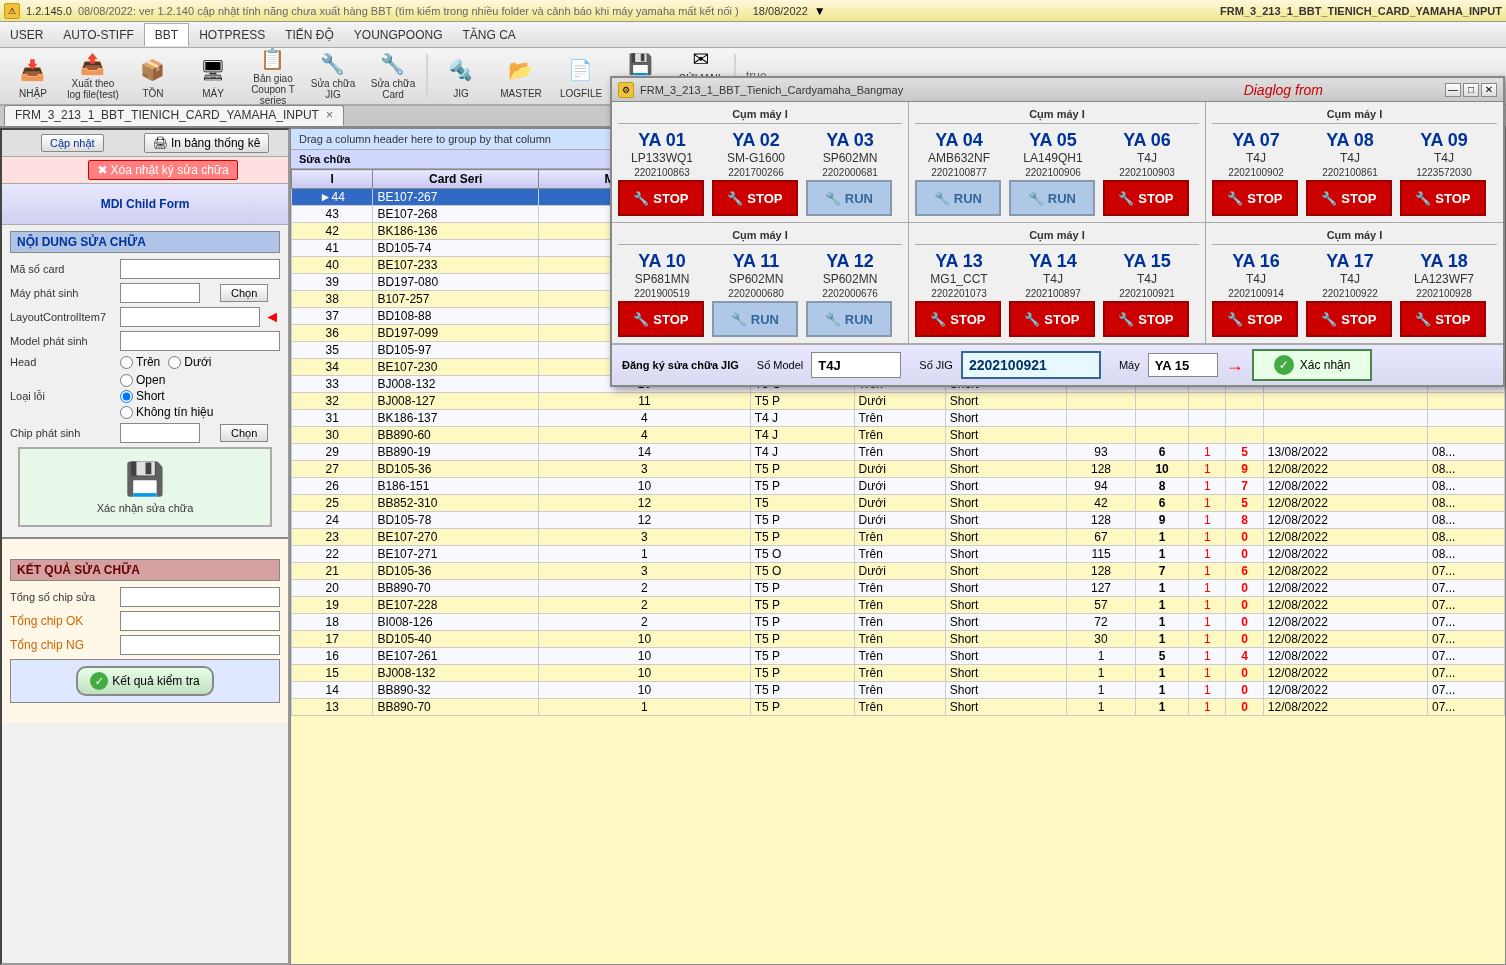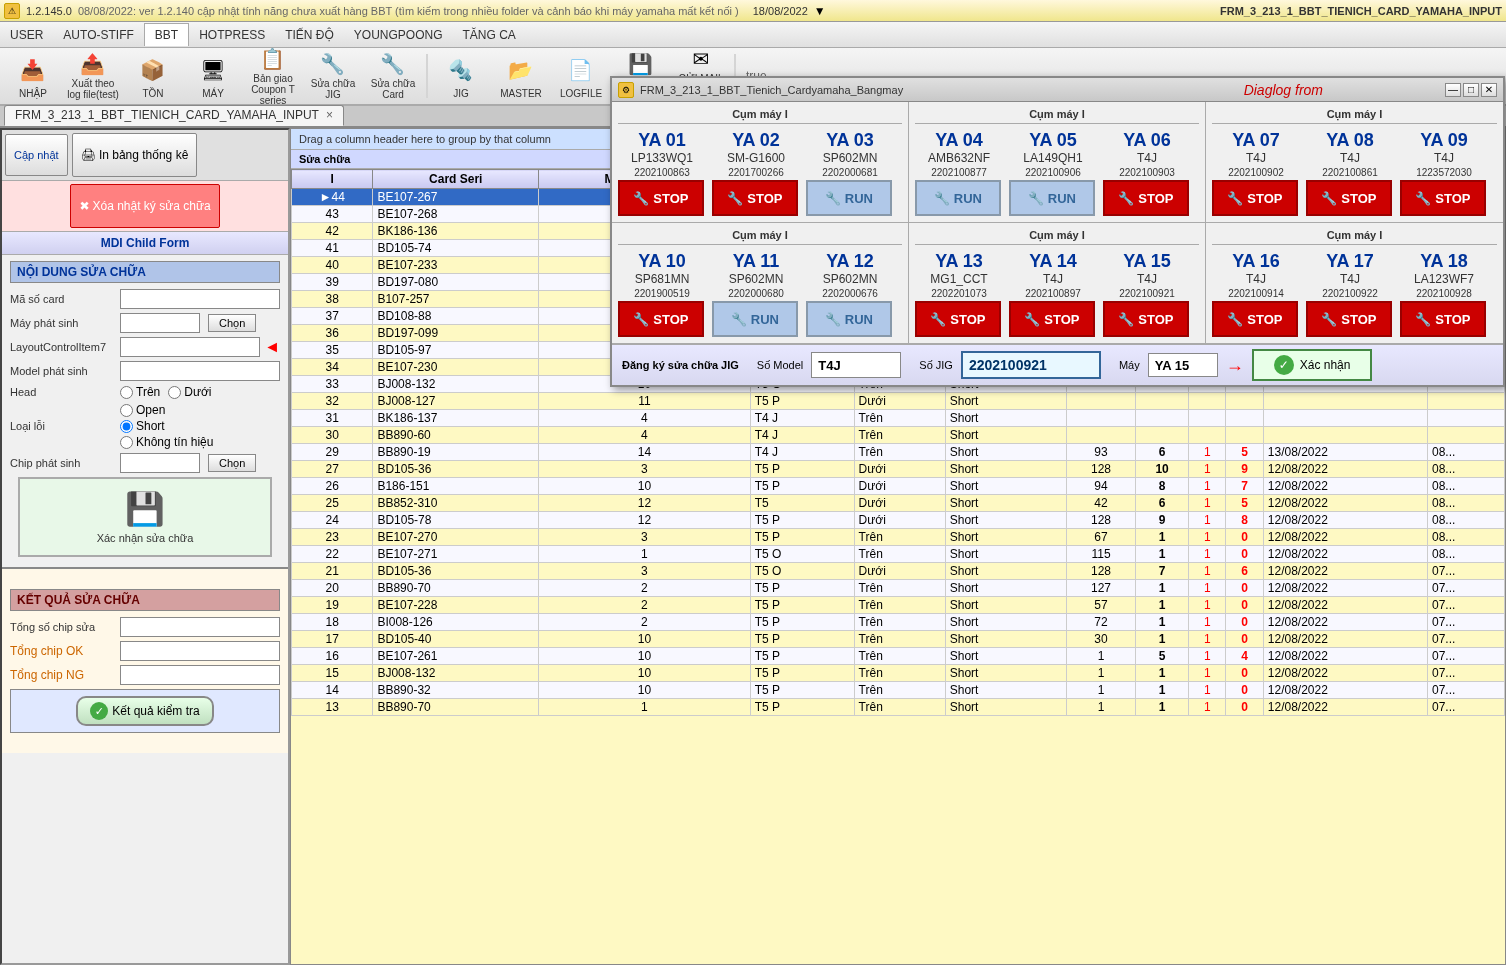--- a/index.html
+++ b/index.html
@@ -29,29 +29,29 @@
     .tab-item { background: linear-gradient(to bottom, #e8e8e8, #d0d0d0); border: 1px solid #888; border-bottom: none; padding: 2px 10px 3px; cursor: pointer; font-size: 11px; color: #333; border-radius: 3px 3px 0 0; margin-right: 2px; }
     .tab-item.active { background: #f5f5f5; border-bottom: 1px solid #f5f5f5; }
     .tab-close { color: #666; margin-left: 4px; cursor: pointer; }
 
     
     .main-area { display: flex; height: calc(965px - 22px - 26px - 58px - 22px); position: relative; }
 
     
     .left-panel { width: 290px; background: #f0f0f0; border: 2px inset #999; display: flex; flex-direction: column; }
     .toolbar-row { background: #e0e0e0; display: flex; align-items: center; padding: 3px; gap: 4px; border-bottom: 1px solid #aaa; }
-    .small-btn { background: linear-gradient(to bottom, #fff, #ddd); border: 1px solid #888; padding: 14px 8px; cursor: pointer; font-size: 11px; border-radius: 2px; display: flex; align-items: center; gap: 3px; }
-    .mdi-title { background: linear-gradient(to bottom, #e8e8ff, #d0d0f0); text-align: center; padding: 4px; font-weight: bold; color: #003399; border-bottom: 1px solid #aaa; font-size: 12px; }
+    .small-btn { background: linear-gradient(to bottom, #fff, #ddd); border: 1px solid #888; padding: 2px 8px; cursor: pointer; font-size: 11px; border-radius: 2px; display: flex; align-items: center; gap: 3px; margin-left: 36px; }
+    .mdi-title { background: linear-gradient(to bottom, #e8e8ff, #d0d0f0); text-align: center; padding: 13px; font-weight: bold; color: #003399; border-bottom: 1px solid #aaa; font-size: 12px; }
     .form-section { padding: 6px 8px; }
     .section-title { background: #b0c4e8; color: #003399; font-weight: bold; padding: 3px 6px; margin-bottom: 6px; font-size: 12px; border: 1px solid #888; }
     .form-row { display: flex; align-items: center; margin-bottom: 4px; }
     .form-label { width: 110px; font-size: 11px; color: #333; }
     .form-input { flex: 1; height: 20px; border: 1px solid #888; background: white; padding: 1px 3px; font-size: 11px; }
     .form-input-short { width: 80px; height: 20px; border: 1px solid #888; background: white; padding: 1px 3px; font-size: 11px; }
-    .choose-btn { background: linear-gradient(to bottom, #fff, #ddd); border: 1px solid #888; padding: 2px 10px; cursor: pointer; font-size: 11px; margin-left: 8px; }
+    .choose-btn { background: linear-gradient(to bottom, #fff, #ddd); border: 1px solid #888; padding: 2px 10px; cursor: pointer; font-size: 11px; margin-left: 20px; }
     .radio-group { display: flex; align-items: center; gap: 8px; }
     .checkbox-group { display: flex; flex-direction: column; gap: 2px; }
     .radio-item { display: flex; align-items: center; gap: 3px; font-size: 11px; }
 
     .save-area { background: #e8f8e8; border: 2px solid #aaa; margin: 4px 8px; padding: 8px; display: flex; flex-direction: column; align-items: center; justify-content: center; min-height: 80px; cursor: pointer; }
     .save-icon { font-size: 32px; color: #333; }
     .save-label { font-size: 11px; color: #333; margin-top: 4px; }
 
     .result-section { background: #fff8e8; border-top: 2px solid #888; padding: 20px 8px; }
     .result-title { background: #d4a0a0; color: #660000; font-weight: bold; padding: 3px 6px; margin-bottom: 6px; font-size: 12px; border: 1px solid #888; }

